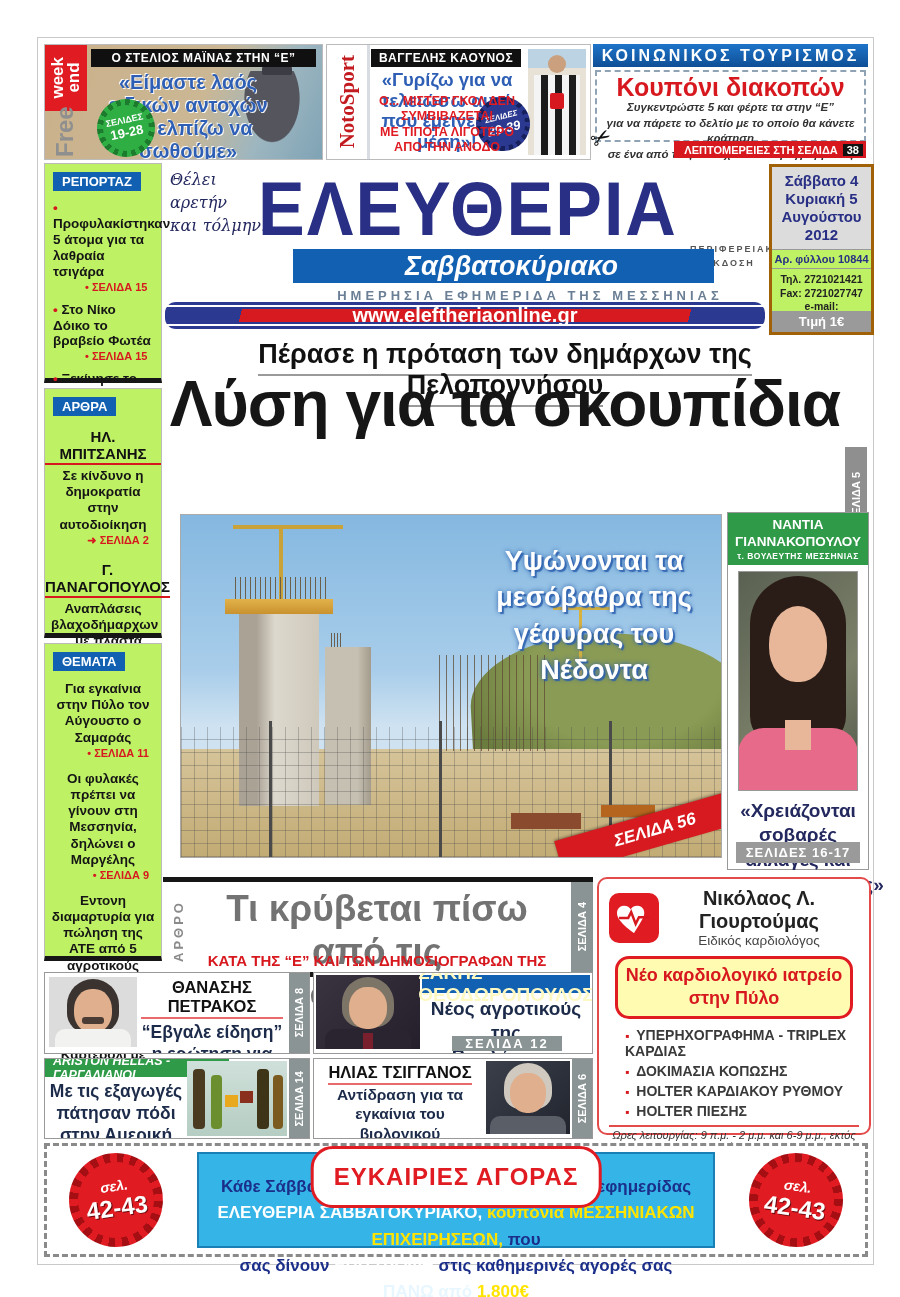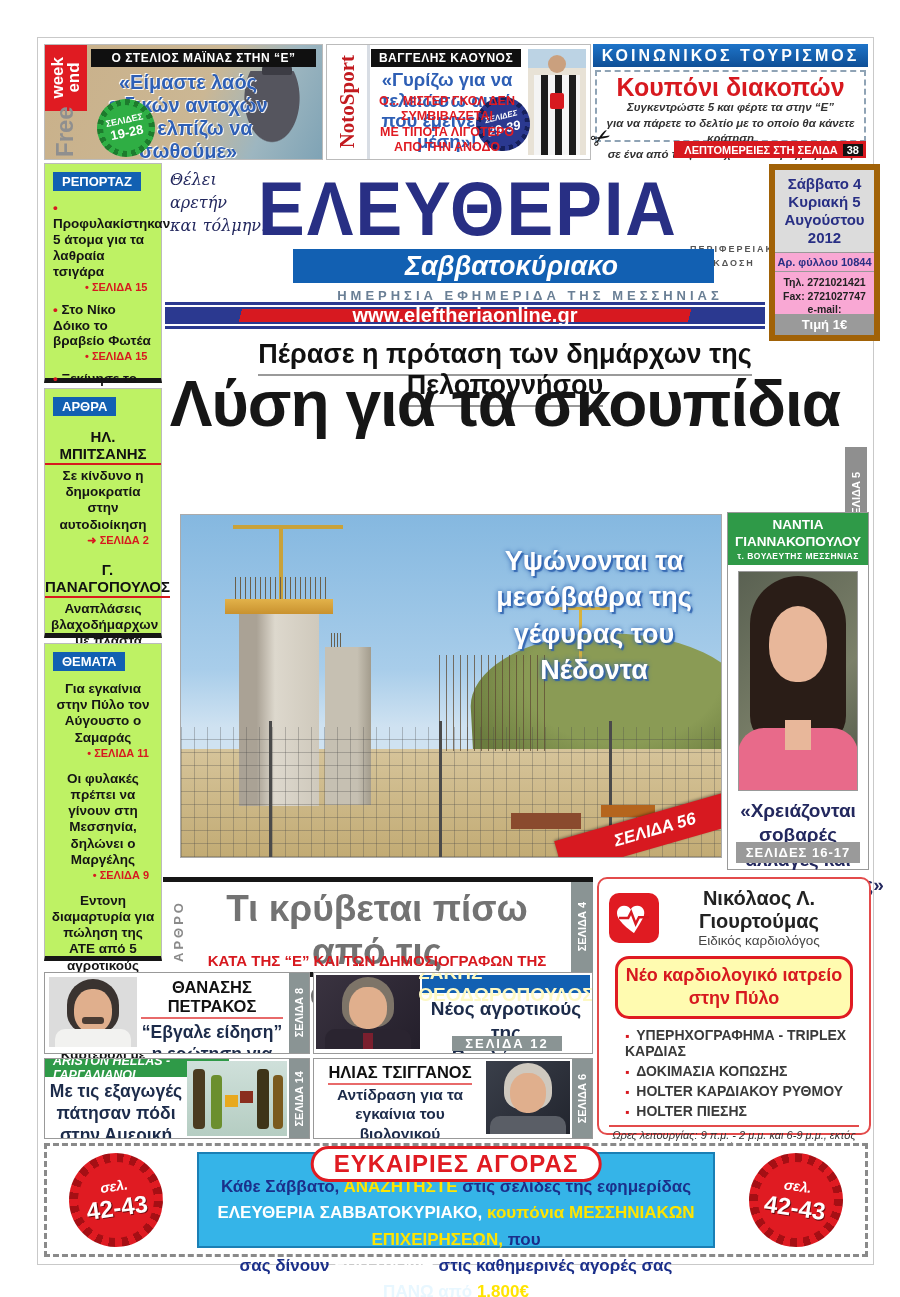--- a/index.html
+++ b/index.html
@@ -27,21 +27,21 @@
   .themata-text{font-size:13.5px;font-weight:bold;color:#151515;text-align:center;line-height:1.2;padding:6px 6px 0 6px;}
   
   .motto{font-family:"DejaVu Serif",serif;font-style:italic;color:#23285e;font-size:16px;line-height:1.45;}
   .logo{font-weight:900;color:#282f84;font-size:70px;letter-spacing:2px;transform:scaleY(1.08);transform-origin:left top;white-space:nowrap;}
   .edbar{background:#1260b2;color:#fff;font-weight:bold;font-style:italic;font-size:27px;display:flex;align-items:center;justify-content:center;}
   .tagline{color:#6a7f95;letter-spacing:4px;font-size:13px;text-align:center;font-weight:bold;}
   .wwwbar{background:
     linear-gradient(to bottom,#2b3990 0 3px,#fff 3px 5px,#2b3990 5px 7px,rgba(0,0,0,0) 7px calc(100% - 7px),#2b3990 calc(100% - 7px) calc(100% - 5px),#fff calc(100% - 5px) calc(100% - 3px),#2b3990 calc(100% - 3px) 100%),
     linear-gradient(105deg,#2b3990 0 13%,#d71920 13% 87%,#2b3990 87% 100%);
     display:flex;align-items:center;justify-content:center;color:#fff;font-weight:bold;font-size:20px;}
-  .infobox{border:6px solid #a16207;background:#f9a8d4;font-size:11px;}
+  .infobox{border:3px solid #a16207;background:#bef264;font-size:11px;}
   .infobox .date{background:#dcdcdc;color:#282f84;font-weight:900;font-size:15px;text-align:center;line-height:1.2;padding:5px 0;}
   .infobox .issue{border-top:1px solid #999;border-bottom:1px solid #999;color:#282f84;font-size:11px;text-align:center;padding:3px 0;font-weight:bold;}
   .infobox .contact{text-align:center;color:#222;font-weight:bold;font-size:10.5px;line-height:1.3;padding:4px 0;}
   .infobox .price{background:#9a9a9a;color:#fff;font-weight:bold;text-align:center;font-size:13px;padding:3px 0;}
   .edtag{color:#555;font-size:9px;letter-spacing:2px;text-align:center;line-height:1.5;font-weight:bold;}
   
   .kicker{font-size:27px;font-weight:bold;color:#111;text-align:center;}
   .kicker span{border-bottom:2px solid #9a9a9a;padding-bottom:5px;}
   .headline{font-size:64px;font-weight:900;color:#161616;text-align:center;letter-spacing:-1px;line-height:1.0;white-space:nowrap;}
   .pagestrip{background:#8f8f8f;color:#fff;font-size:11px;font-weight:bold;display:flex;align-items:center;justify-content:center;}
@@ -76,21 +76,21 @@
   .bbox{border:1px solid #999;background:#fff;overflow:hidden;}
   .bb-name{font-size:16.5px;font-weight:900;color:#111;text-align:center;}
   .bb-name span{border-bottom:2px solid #e86a6a;padding-bottom:1px;display:inline-block;}
   .bb-text{color:#1c2b4a;font-weight:900;text-align:center;line-height:1.25;}
   .greenbar{background:#2f9a48;color:#fff;font-weight:900;font-style:italic;font-size:12.5px;display:flex;align-items:center;padding-left:8px;}
   .bluebar{background:#1260b2;color:#fef9c3;font-weight:900;font-size:19px;display:flex;align-items:center;justify-content:center;}
   .badge11{background:#8a9494;color:#fff;font-weight:bold;font-size:13px;text-align:center;letter-spacing:2px;}
   
   .banner{border:3px dashed #8a8a8a;background:#fff;}
   .banner-inner{background:#35b4e8;border:2px solid #1a7fb5;}
-  .banner-pill{background:#fff;border:3px solid #e01b22;border-radius:22px;color:#e01b22;font-weight:900;font-size:24px;letter-spacing:1px;padding:1px 20px;white-space:nowrap;}
+  .banner-pill{background:#fff;border:3px solid #e01b22;border-radius:22px;color:#e01b22;font-weight:900;font-size:24px;letter-spacing:1px;padding:14px 20px;white-space:nowrap;}
   .bl{font-size:17px;font-weight:900;text-align:center;line-height:1.55;}
   .c-navy{color:#1b2f8a;} .c-yel{color:#ffe400;} .c-wht{color:#fff;} .c-pale{color:#e8f7ff;}
   .burst-red{background:repeating-conic-gradient(#e01b22 0deg 9deg,#a50f14 9deg 18deg);}
   .burst-red .core{background:#e01b22;}
   .burst-green{background:repeating-conic-gradient(#2fae44 0deg 10deg,#1d7b2d 10deg 20deg);}
   .burst-green .core{background:#2fae44;}
   .burst-blue{background:repeating-conic-gradient(#2b3990 0deg 10deg,#16205c 10deg 20deg);}
   .burst-blue .core{background:#2b3990;}
 </style>
 </head>
@@ -223,21 +223,21 @@
     <div>αρετήν</div>
     <div>και τόλμην...</div>
   </div>
   <div class="ab logo" style="left:258px;top:166px;">ΕΛΕΥΘΕΡΙΑ</div>
   <div class="ab edtag" style="left:690px;top:243px;width:80px;">
     <div>ΠΕΡΙΦΕΡΕΙΑΚΗ</div>
     <div>ΕΚΔΟΣΗ</div>
   </div>
   <div class="ab edbar" style="left:293px;top:249px;width:405px;height:34px;padding-left:16px;">Σαββατοκύριακο</div>
   <div class="ab tagline" style="left:300px;top:288px;width:460px;">ΗΜΕΡΗΣΙΑ ΕΦΗΜΕΡΙΔΑ ΤΗΣ ΜΕΣΣΗΝΙΑΣ</div>
-  <div class="ab wwwbar" style="left:165px;top:302px;width:600px;height:27px;">www.eleftheriaonline.gr</div>
+  <div class="ab wwwbar" style="left:165px;top:302px;width:600px;height:27px;border-radius:11px;">www.eleftheriaonline.gr</div>
   <div class="ab infobox" style="left:769px;top:164px;width:99px;height:165px;">
     <div class="date">
       <div>Σάββατο 4</div>
       <div>Κυριακή 5</div>
       <div>Αυγούστου</div>
       <div>2012</div>
     </div>
     <div class="issue">Αρ. φύλλου 10844</div>
     <div class="contact">
       <div>Τηλ. 2721021421</div>

